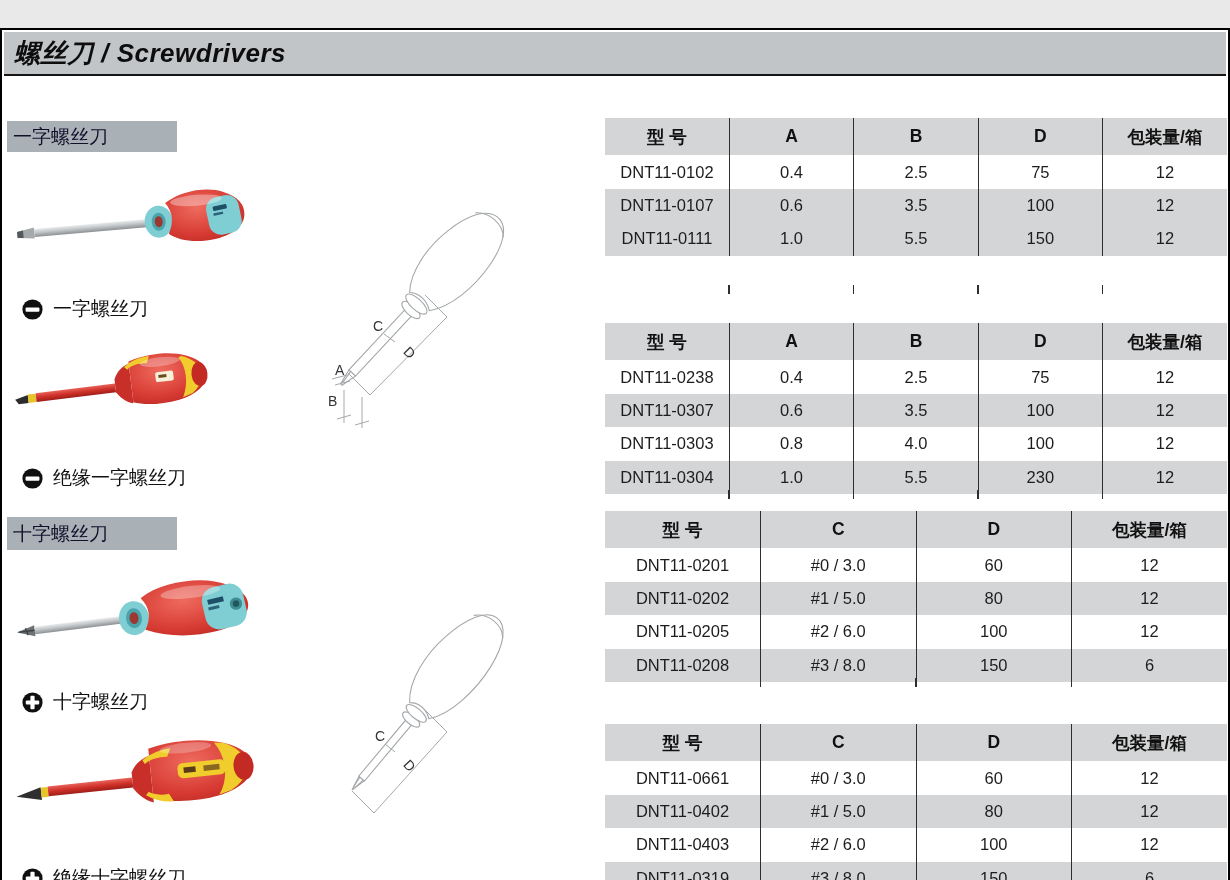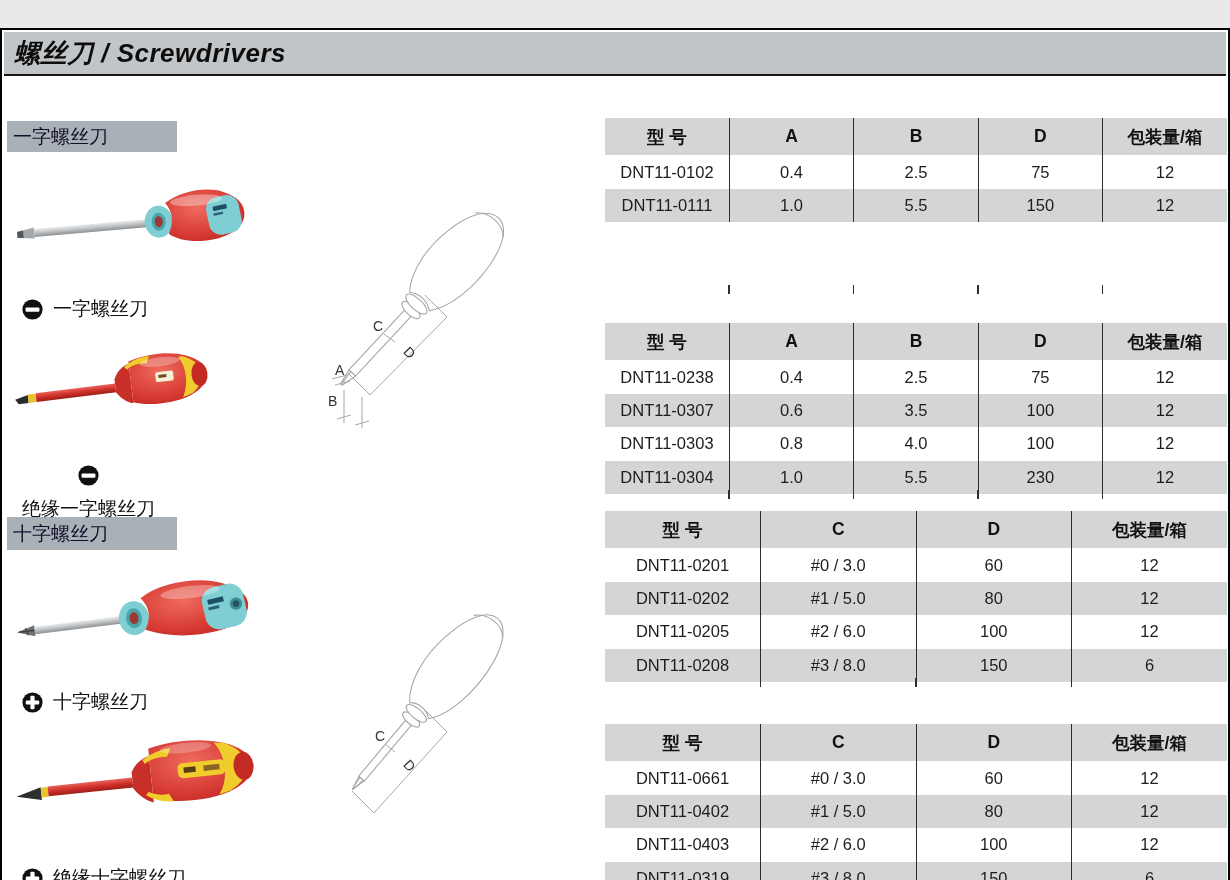--- a/index.html
+++ b/index.html
@@ -84,21 +84,21 @@
       <path d="M121,16 C142,10 164,11 179,17 C192,22 198,30 197,38 C196,49 184,57 167,60 C148,63 131,61 121,57 Z" fill="url(#g-red)"></path>
       <path d="M116,21 C124,15 134,13 142,13 L139,20 C131,19 123,20 119,24 Z" fill="#f0cd2c"></path>
       <path d="M174,17 C183,20 190,26 192,33 C193,41 189,50 181,55 L171,58 C178,45 178,28 171,18 Z" fill="#f0cd2c"></path>
       <ellipse cx="190" cy="37" rx="8" ry="12" fill="#c42a24"></ellipse>
       <rect x="146" y="30" width="18" height="10" rx="2" fill="#f6f0d8"></rect>
       <rect x="149" y="33" width="8" height="3" fill="#6b4a1c"></rect>
       <ellipse cx="152" cy="20" rx="20" ry="4.5" fill="rgba(255,255,255,0.28)"></ellipse>
     </g>
   </svg>
 
-  <div class="caption" style="top:435px;flex-direction:column;">
+  <div class="caption" style="top:435px;">
     <svg width="21" height="21" viewBox="0 0 20 20">
       <circle cx="10" cy="10" r="9.6" fill="#101010"></circle>
         <rect x="3.4" y="8" width="13.2" height="4.2" rx="1" fill="#fff"></rect>
     </svg>
     <span>绝缘一字螺丝刀</span>
   </div>
 
   <svg class="abs" style="left:8px;top:542px;" width="250" height="90" viewBox="0 0 250 90">
     <g transform="rotate(-7 125 46)">
       <polygon points="6,46 24,41 24,52" fill="#6f7274"></polygon>
@@ -206,20 +206,27 @@
         </thead>
         <tbody>
           <tr>
             <td>DNT11-0102</td>
             <td>0.4</td>
             <td>2.5</td>
             <td>75</td>
             <td>12</td>
           </tr>
           <tr class="stripe">
+            <td>DNT11-0107</td>
+            <td>0.6</td>
+            <td>3.5</td>
+            <td>100</td>
+            <td>12</td>
+          </tr>
+          <tr class="stripe">
             <td>DNT11-0111</td>
             <td>1.0</td>
             <td>5.5</td>
             <td>150</td>
             <td>12</td>
           </tr>
         </tbody>
       </table>
       <div class="tail" style="left: calc(20% - 1px);"></div>
       <div class="tail" style="left: calc(40% - 1px);"></div>

